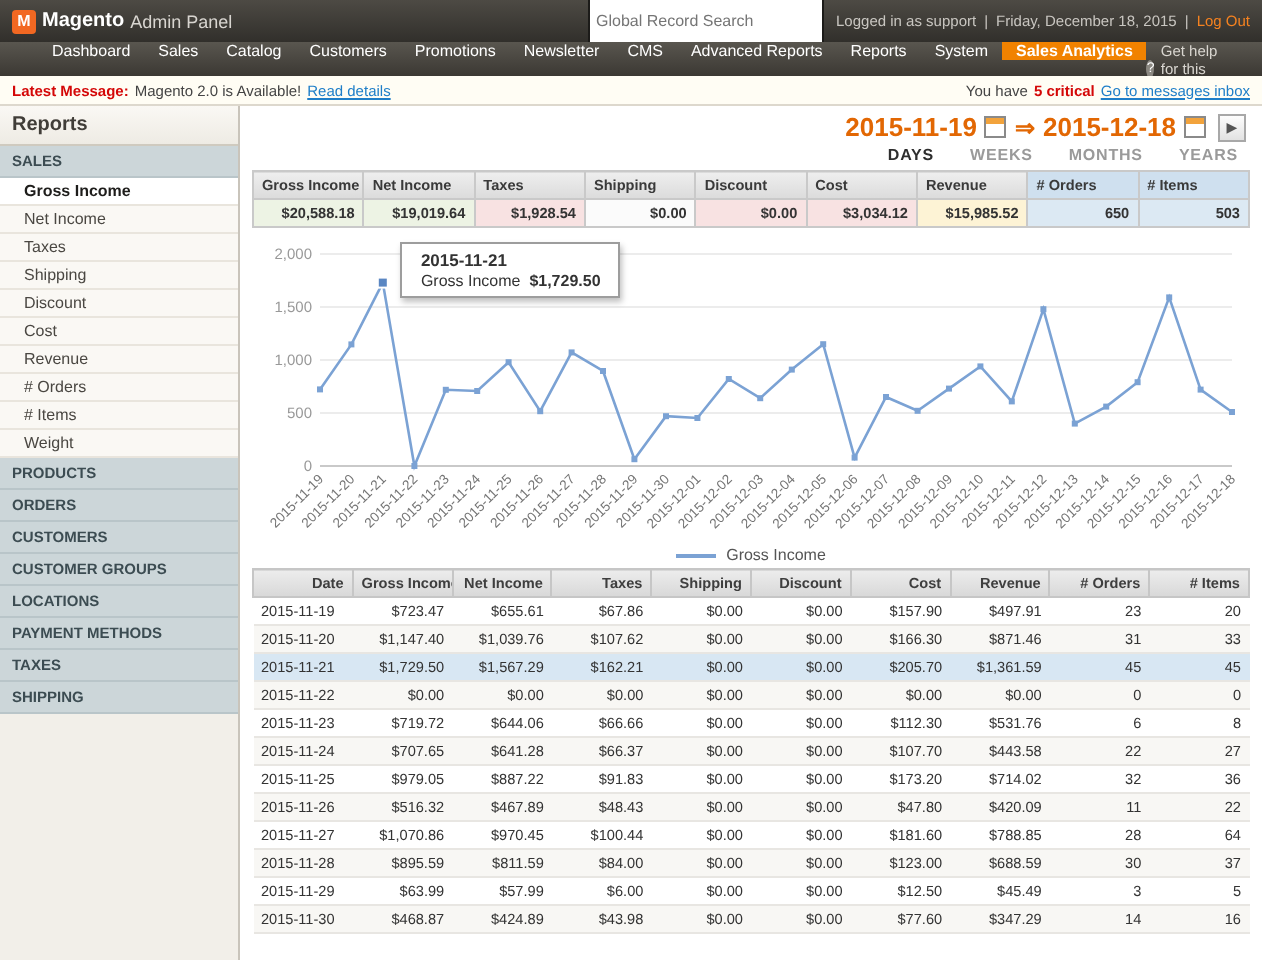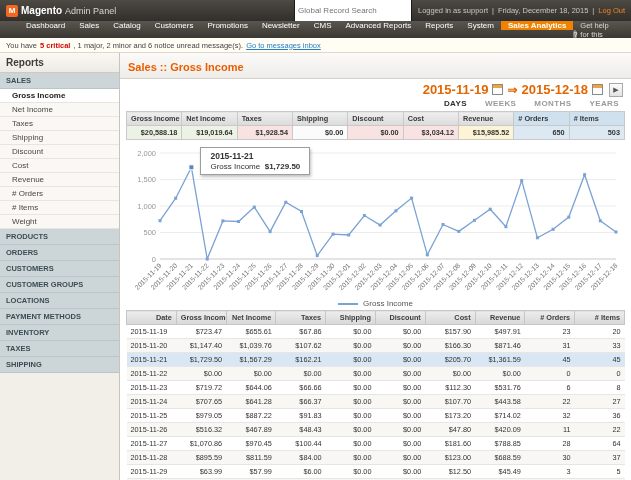--- a/index.html
+++ b/index.html
@@ -119,24 +119,28 @@
         <li class="">System</li>
         <li class="active">Sales Analytics</li>
       </ul>
     <div class="help-link">
       <span class="help-icon">?</span>
       <span>Get help for this page</span>
     </div>
   </nav>
 
   <div class="message-bar">
+    <div class="msg-left">
+      <span class="msg-label">Latest Message:</span>
+      <span>Magento 2.0 is Available!</span>
+      <a class="msg-link">Read details</a>
+    </div>
     <div class="msg-right">
       <span>You have</span>
       <span class="critical">5 critical</span>
-      <span>, 1 major, 2 minor and 6 notice unread message(s).</span>
       <a class="msg-link">Go to messages inbox</a>
     </div>
   </div>
 
   <div class="content">
 
     <aside class="sidebar">
       <div class="sidebar-title">Reports</div>
       <div id="sidebar-sections">
           <div class="sb-section-h">SALES</div>
@@ -149,30 +153,26 @@
           <div class="sb-item ">Revenue</div>
           <div class="sb-item "># Orders</div>
           <div class="sb-item "># Items</div>
           <div class="sb-item ">Weight</div>
           <div class="sb-section-h">PRODUCTS</div>
           <div class="sb-section-h">ORDERS</div>
           <div class="sb-section-h">CUSTOMERS</div>
           <div class="sb-section-h">CUSTOMER GROUPS</div>
           <div class="sb-section-h">LOCATIONS</div>
           <div class="sb-section-h">PAYMENT METHODS</div>
-          <div class="sb-section-h">INVENTORY</div>
           <div class="sb-section-h">TAXES</div>
           <div class="sb-section-h">SHIPPING</div>
         </div>
     </aside>
 
     <main class="main">
-      <div class="page-title-bar">
-        <span class="page-title">Sales :: Gross Income</span>
-      </div>
 
       <div class="range-row">
         <div class="date-range">
           <span class="date-val">2015-11-19</span>
           <span class="cal-icon"></span>
           <span class="range-arrow">⇒</span>
           <span class="date-val">2015-12-18</span>
           <span class="cal-icon"></span>
           <button class="next-btn">▶</button>
         </div>

